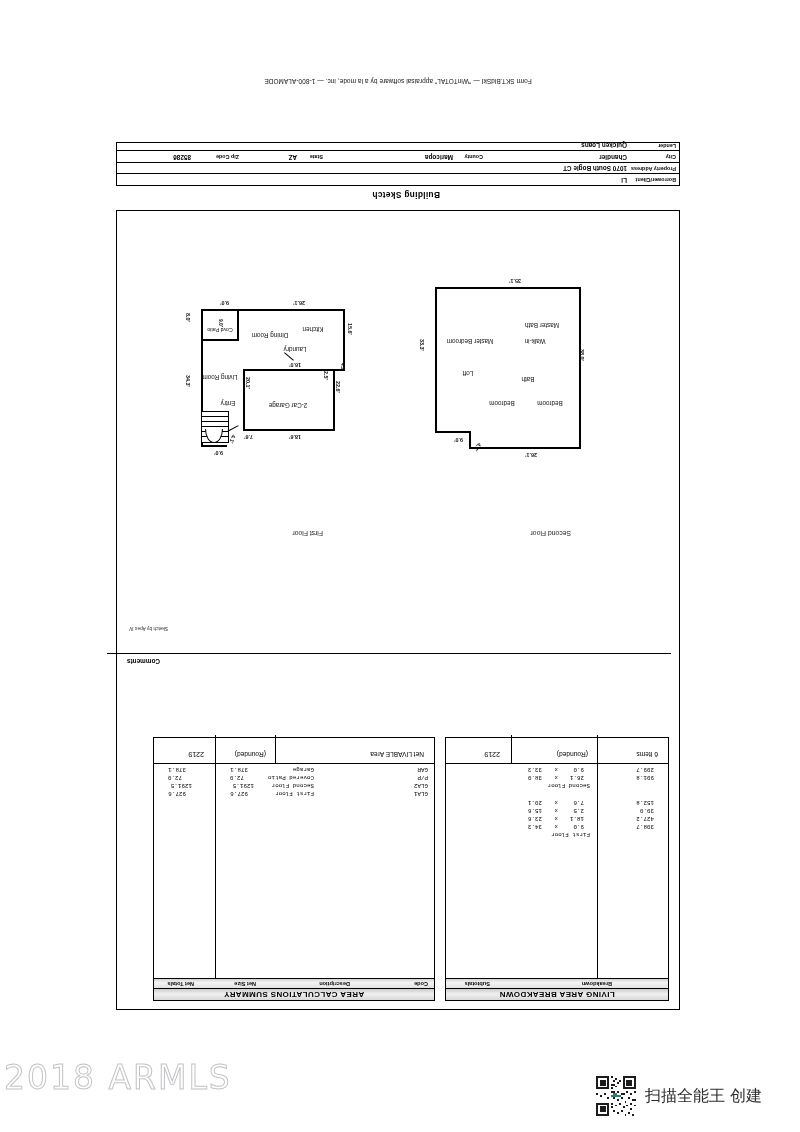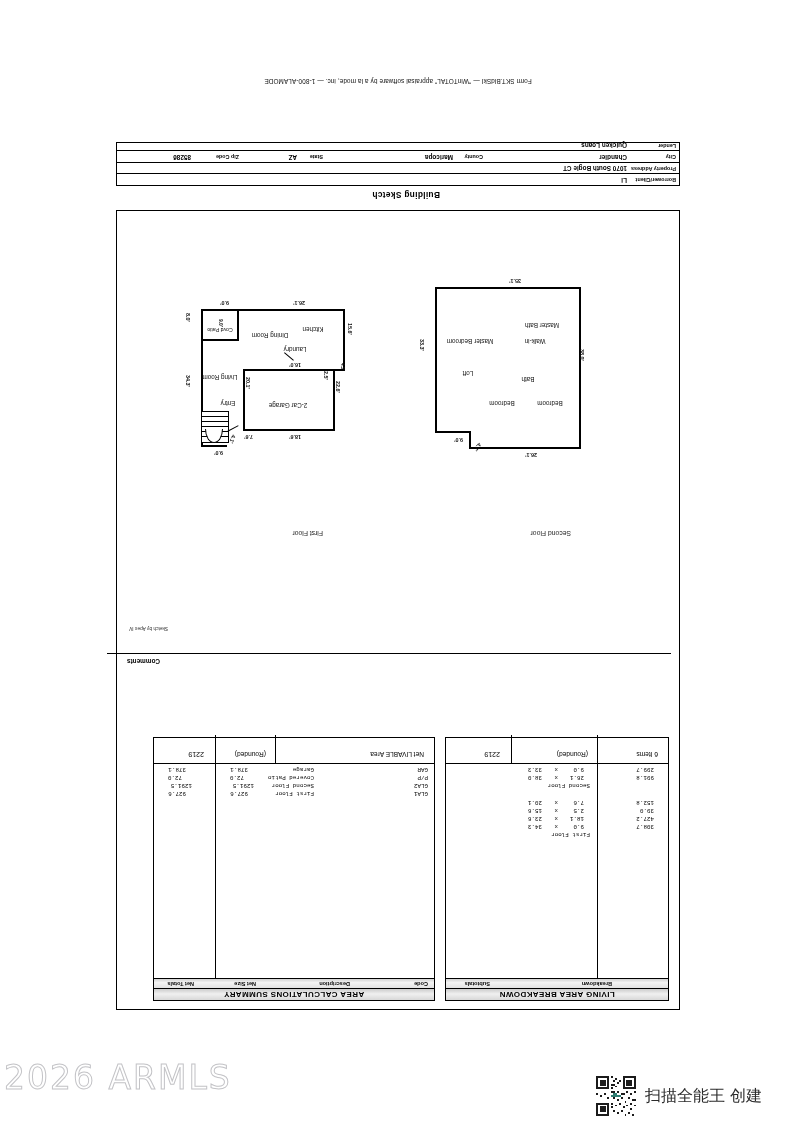--- a/index.html
+++ b/index.html
@@ -321,21 +321,21 @@
         <span class="hval" style="left:488px;">85286</span>
       </div>
       <div class="hrow">
         <span class="hlbl" style="left:3px;">Lender</span>
         <span class="hval" style="left:52px;">Quicken Loans</span>
       </div>
     </div>
 
   </div>
 
-  <div id="watermark">2026 ARMLS</div>
+  <div id="watermark">2018 ARMLS</div>
 
   <div id="cams">
     <svg class="qr" viewBox="0 0 21 21" shape-rendering="crispEdges">
       <rect width="21" height="21" fill="#fff"></rect>
       <g fill="#1b1b1b">
         <rect x="0" y="0" width="7" height="1"></rect>
           <rect x="0" y="6" width="7" height="1"></rect>
         <rect x="0" y="0" width="1" height="7"></rect>
           <rect x="6" y="0" width="1" height="7"></rect>
         <rect x="2" y="2" width="3" height="3"></rect>

